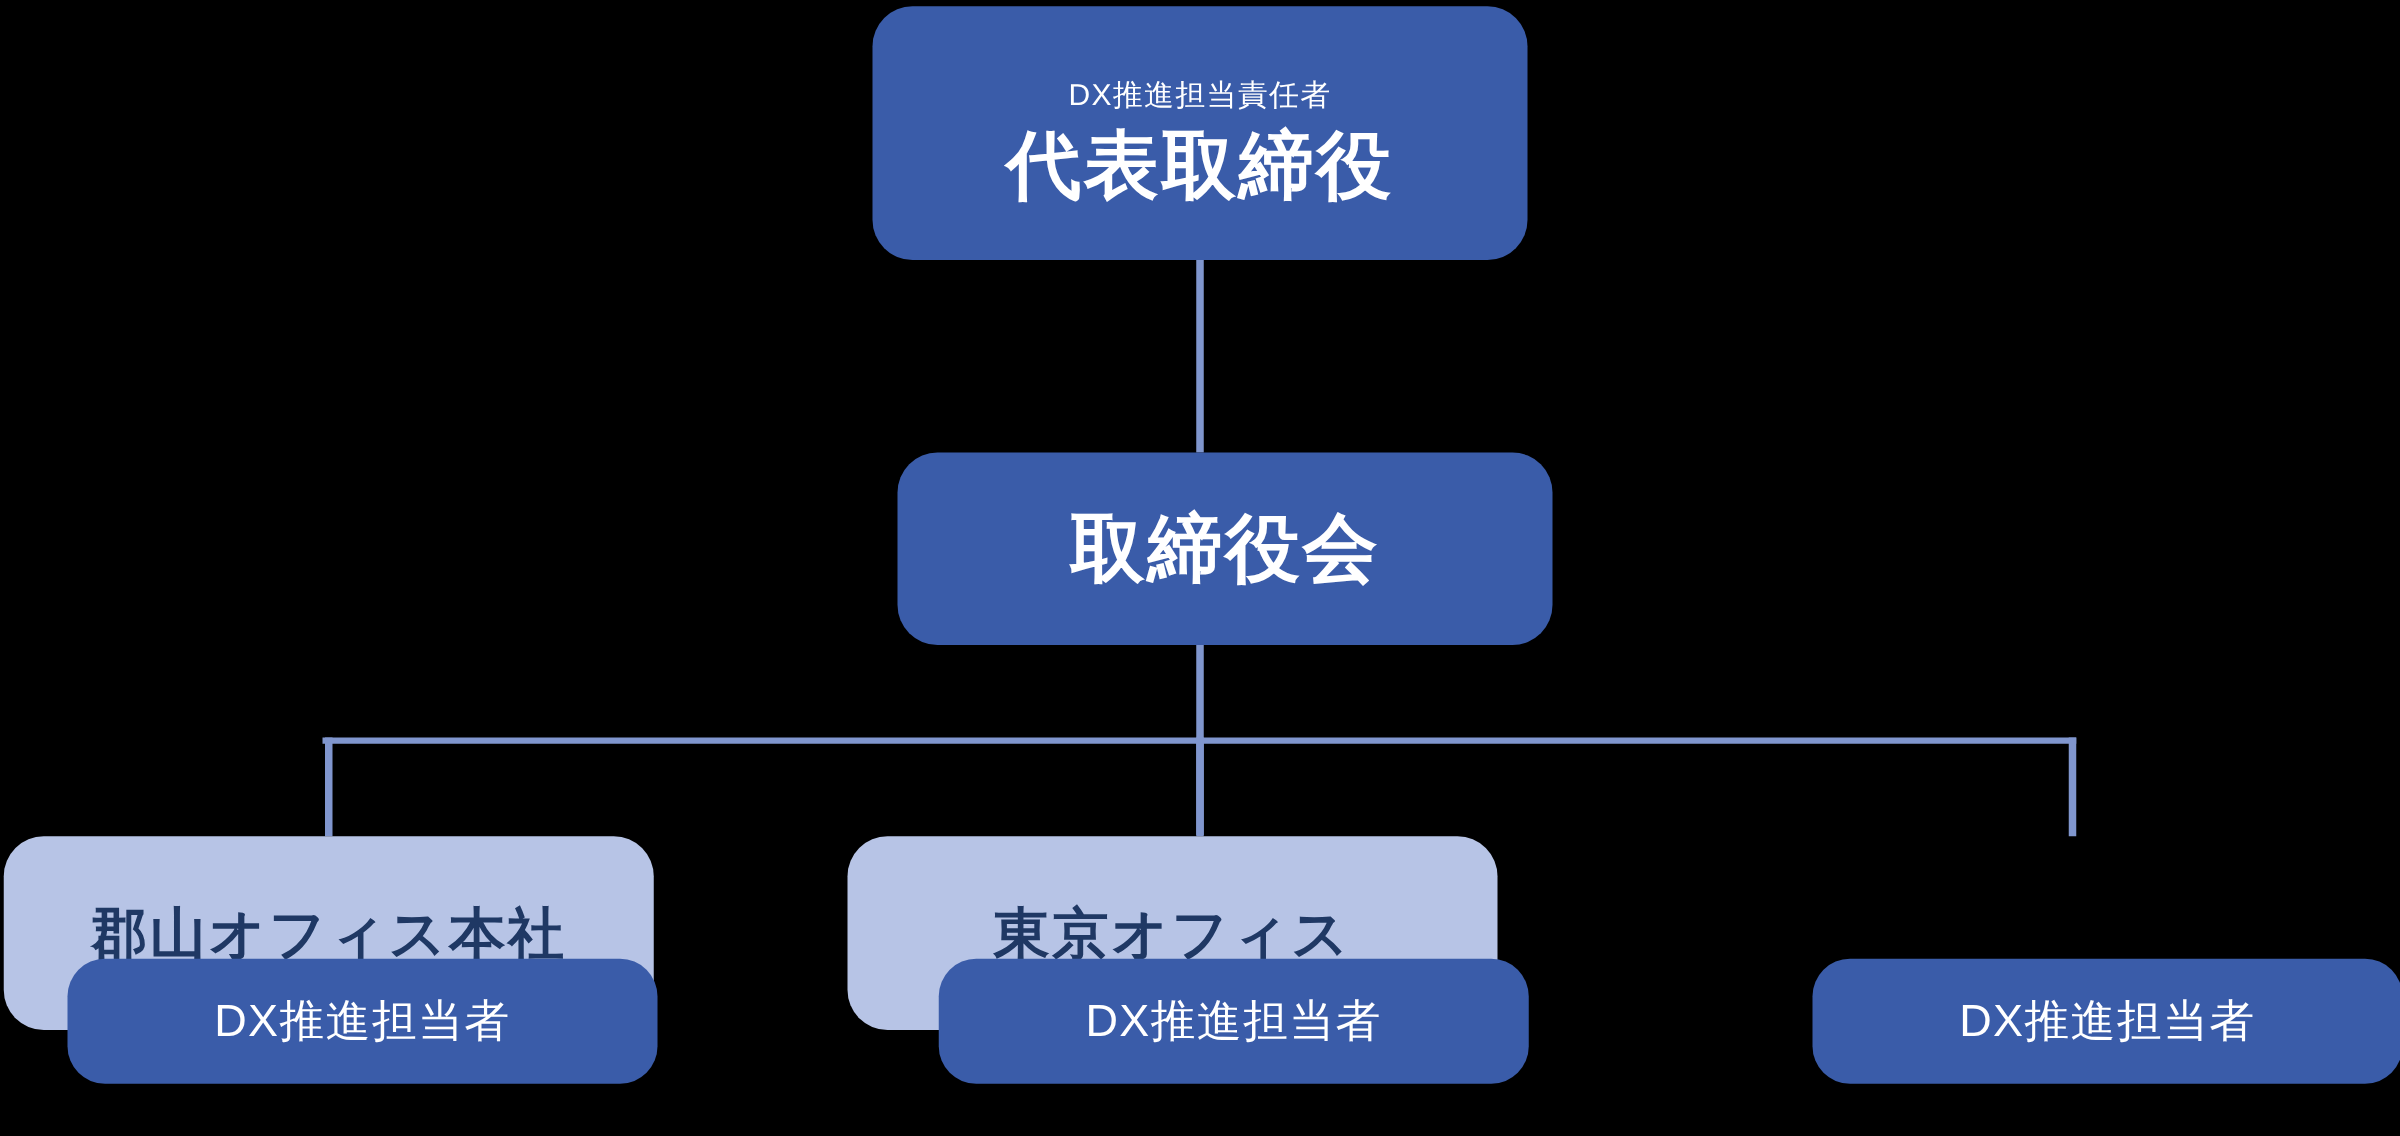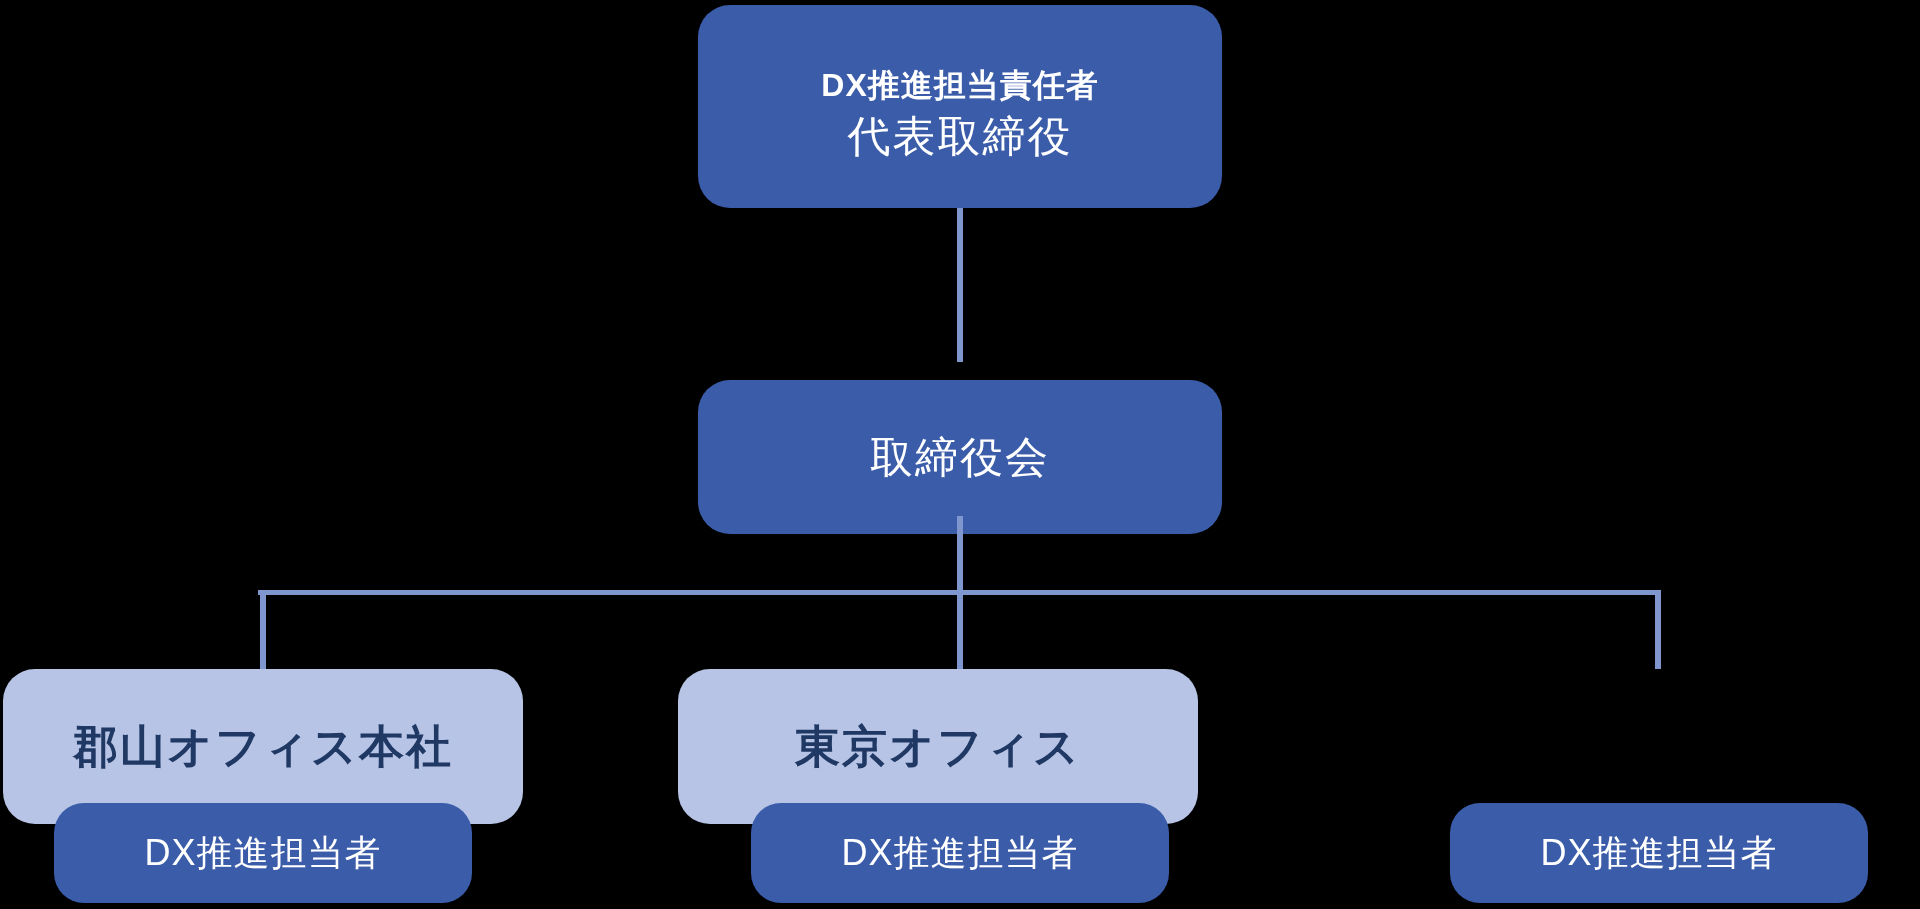--- a/index.html
+++ b/index.html
@@ -11,44 +11,44 @@
     position:absolute;display:flex;flex-direction:column;align-items:center;
     justify-content:center;text-align:center;box-sizing:border-box;
   }
   .dark{background:#3a5ca9;color:#ffffff;border-radius:32px;}
   .light{background:#b7c4e6;color:#1f3864;border-radius:32px;}
   .subnode{background:#3a5ca9;color:#ffffff;border-radius:30px;}
   .conn{position:absolute;background:#8096ce;}
 
   
   .root{left:698px;top:5px;width:524px;height:203px;padding-top:14px;gap:14px;}
-  .root .small-label{font-size:32px;font-weight:700;line-height:1;letter-spacing:1px;}
-  .title-lg{font-size:43px;font-weight:400;line-height:1;letter-spacing:2px;}
+  .root .small-label{font-size:24px;font-weight:400;line-height:1;letter-spacing:1px;}
+  .title-lg{font-size:60px;font-weight:700;line-height:1;letter-spacing:2px;}
 
   
-  .board{left:698px;top:362px;width:524px;height:154px;margin-top:18px;}
+  .board{left:718px;top:362px;width:524px;height:154px;}
 
   
   .conn.v{width:6px;}
   .c-root-board{left:957px;top:208px;height:154px;}
   .c-board-down{left:957px;top:516px;height:152px;}
   .c-rail{left:258px;top:590px;width:1403px;height:5px;}
   .c-drop-left{left:260px;top:590px;height:79px;}
   .c-drop-center{left:957px;top:590px;height:79px;}
   .c-drop-right{left:1655px;top:590px;height:79px;}
 
   
   .branch{top:669px;width:520px;height:155px;}
   .branch .title-md{font-size:45px;font-weight:700;line-height:1;letter-spacing:2px;}
   .b0{left:3px;}
   .b1{left:678px;}
   .b2{left:1397px;}
 
   
-  .sub{top:803px;width:418px;height:100px;}
+  .sub{top:767px;width:472px;height:100px;}
   .sub .sub-label{font-size:36px;font-weight:500;line-height:1;letter-spacing:1px;}
   .s0{left:54px;}
   .s1{left:751px;}
   .s2{left:1450px;}
 </style>
 </head>
 <body>
 
 <div class="canvas">
 

